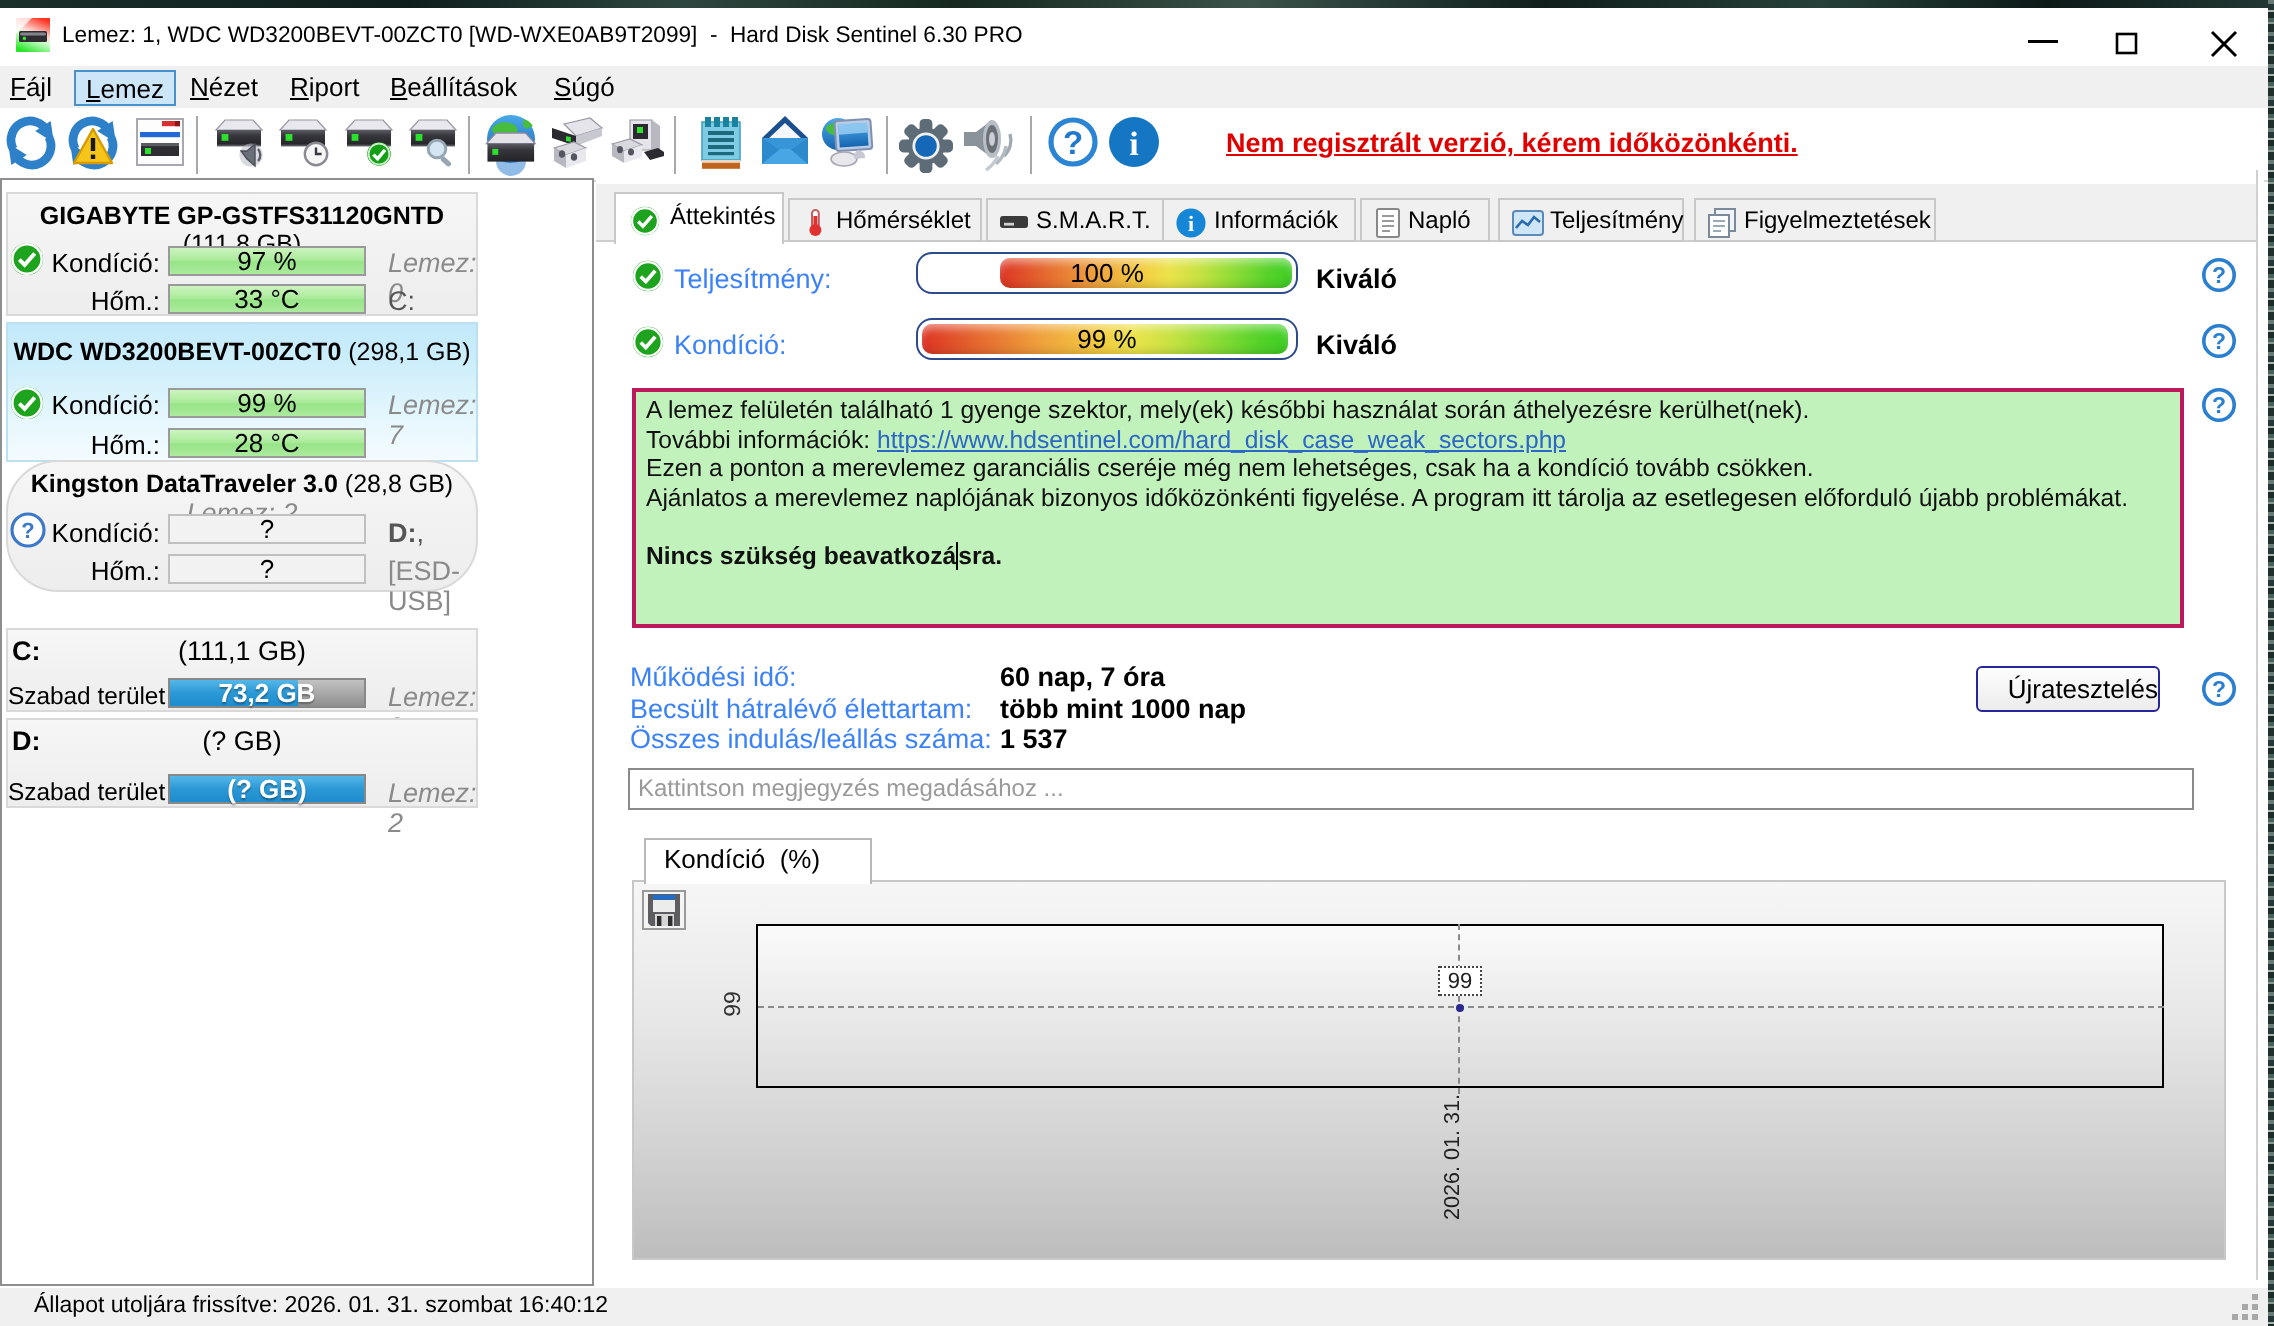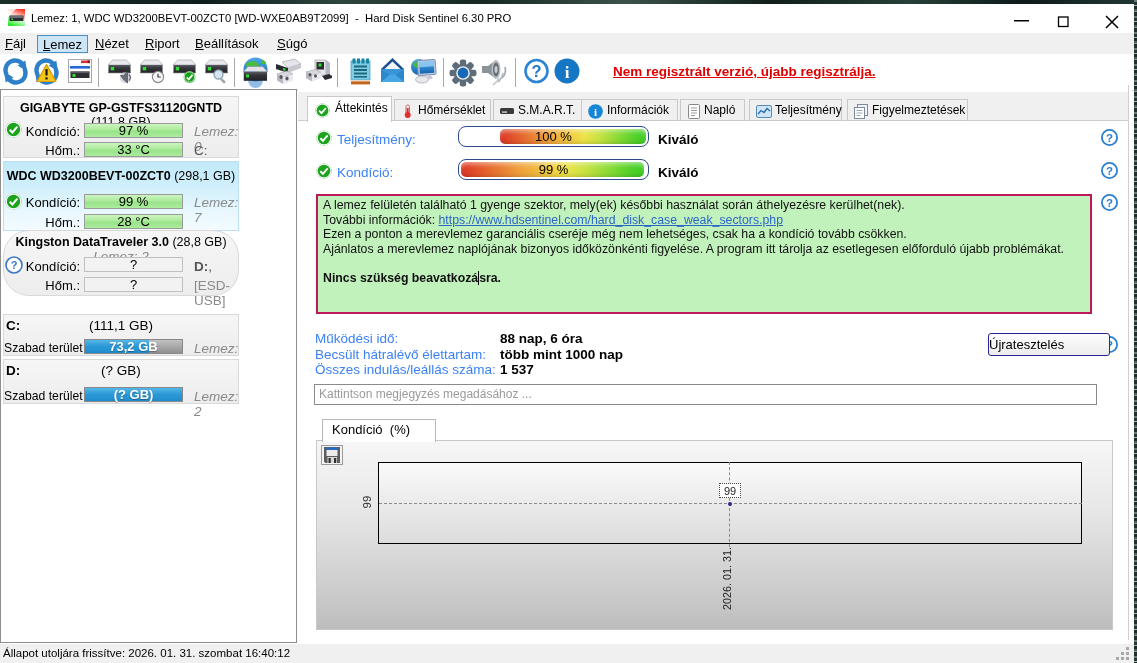--- a/index.html
+++ b/index.html
@@ -46,21 +46,21 @@
 .tab { position:absolute; top:10px; height:22px; background:#f0f0f0; border:1px solid #c8c8c8; line-height:20px; color:#000; white-space:nowrap; font-size:12px; z-index:1; }
 .tab.on { top:7px; height:26px; background:#fff; border-bottom:none; line-height:23px; z-index:2; }
 .hbar { position:absolute; left:160px; width:191px; height:21px; border:1px solid #2c4a8c; border-radius:8px; padding:2px; background:#fff; }
 .hbar .fill { width:100%; height:100%; border-radius:5px; box-shadow:inset 0 4px 5px -2px rgba(255,255,255,0.55), inset 0 -4px 5px -3px rgba(0,0,0,0.18);
  background:linear-gradient(90deg,#dd3524 0,#e4642e 14%,#efa03c 32%,#f2cf42 50%,#ebe34a 58%,#c8e242 68%,#8edc36 80%,#55d22a 92%,#3fcd24 100%); position:relative;}
 .hbar .pct { position:absolute; left:0; top:0; width:100%; text-align:center; font-size:13px; line-height:19px; color:#000; }
 .greenbox { position:absolute; left:18px; top:105px; width:776px; height:120px; background:#c2f2bc; border:2px solid #be185d; font-size:12.3px; color:#111; padding:2px 5px; line-height:14.5px;}
 .qmark { position:absolute; }
 .statlab { position:absolute; left:17px; font-size:13.5px; color:#3b82f6; }
 .statval { position:absolute; left:202px; font-size:13.5px; font-weight:bold; color:#000; }
-.retest { position:absolute; left:690px; top:244px; width:122px; height:23px; border:1px solid #26269a; border-radius:3px; background:linear-gradient(180deg,#fdfdfd,#ececec); font-size:13px; text-align:left; line-height:21px; }
+.retest { position:absolute; left:690px; top:244px; width:92px; height:23px; border:1px solid #26269a; border-radius:3px; background:linear-gradient(180deg,#fdfdfd,#ececec); font-size:13px; text-align:right; line-height:21px; }
 .comment { position:absolute; left:16px; top:295px; width:783px; height:21px; border:1px solid #8a8a8a; color:#9a9a9a; font-size:12px; line-height:19px; padding-left:4px; }
 .ctab { position:absolute; left:24px; top:330px; width:114px; height:23px; border:1px solid #b8b8b8; border-bottom:none; background:#fff; font-size:13px; line-height:20px; padding-left:9px; z-index:2;}
 .chartpanel { position:absolute; left:18px; top:351px; width:797px; height:190px; border:1px solid #c8c8c8; background:linear-gradient(180deg,#f6f6f6 0,#e8e8e8 35%,#cfcfcf 75%,#bdbdbd 100%); }
 .chartrect { position:absolute; left:61px; top:21px; width:704px; height:82px; border:1px solid #000; background:linear-gradient(180deg,#fafafa,#dcdcdc); }
 </style>
 </head>
 <body>
 <div class="desktop-right"></div>
 <div class="win">
   <div class="titlebar">
@@ -276,21 +276,21 @@
       <g transform="translate(524,4)">
         <circle cx="12.5" cy="13" r="11" fill="#fff" stroke="#2b84d4" stroke-width="2.6"></circle>
         <text x="12.5" y="19" font-size="16.5" font-weight="bold" fill="#2179cb" text-anchor="middle" font-family="Liberation Sans">?</text>
       </g>
 
       <g transform="translate(554,4)">
         <circle cx="13" cy="13" r="12.5" fill="#1576c4"></circle>
         <text x="13" y="19.5" font-size="17" font-weight="bold" fill="#fff" text-anchor="middle" font-family="Liberation Serif">i</text>
       </g>
     </svg>
-    <div class="regtext">Nem regisztrált verzió, újabb regisztrálja.</div>
+    <div class="regtext">Nem regisztrált verzió, kérem időközönkénti.</div>
   </div>
   <div class="leftpanel">
 
     <div class="card" style="top:6px; height:62px;">
       <div class="ctitle">GIGABYTE GP-GSTFS31120GNTD <span class="norm">(111,8 GB)</span></div>
       <svg class="checkicon" style="top:24px;" width="17" height="17" viewBox="0 0 19 19">
           <circle cx="9.5" cy="9.5" r="9" fill="#1ea31e"></circle>
           <circle cx="9.5" cy="9.5" r="8.2" fill="none" stroke="#fff" stroke-width="1.4"></circle>
           <path d="M5.2 9.8 L8.2 12.8 L13.8 6.4" stroke="#fff" stroke-width="2.2" fill="none"></path>
         </svg>
@@ -450,21 +450,21 @@
 
     <div class="greenbox">
       A lemez felületén található 1 gyenge szektor, mely(ek) későbbi használat során áthelyezésre kerülhet(nek).<br>
       További információk: <span style="color:#2b66c8;text-decoration:underline;">https://www.hdsentinel.com/hard_disk_case_weak_sectors.php</span><br>
       Ezen a ponton a merevlemez garanciális cseréje még nem lehetséges, csak ha a kondíció tovább csökken.<br>
       Ajánlatos a merevlemez naplójának bizonyos időközönkénti figyelése. A program itt tárolja az esetlegesen előforduló újabb problémákat.<br><br>
       <b>Nincs szükség beavatkozá<span style="border-left:1px solid #000;">sra.</span></b>
     </div>
 
     <div class="statlab" style="top:242px;">Működési idő:</div>
-    <div class="statval" style="top:242px;">88 nap, 6 óra</div>
+    <div class="statval" style="top:242px;">60 nap, 7 óra</div>
     <div class="statlab" style="top:258px;">Becsült hátralévő élettartam:</div>
     <div class="statval" style="top:258px;text-align:right;">több mint 1000 nap</div>
     <div class="statlab" style="top:273px;">Összes indulás/leállás száma:</div>
     <div class="statval" style="top:273px;">1 537</div>
     <div class="retest">Újratesztelés</div>
 
     <div class="comment">Kattintson megjegyzés megadásához ...</div>
 
     <div class="ctab">Kondíció&nbsp; (%)</div>
     <div class="chartpanel">
@@ -481,21 +481,21 @@
       <div style="position:absolute;left:41px;top:54px;width:20px;height:14px;text-align:center;font-size:11.5px;color:#333;transform:rotate(-90deg);">99</div>
       <div style="position:absolute;left:62px;top:62px;width:703px;border-top:1.4px dashed #8a8a8a;"></div>
       <div style="position:absolute;left:412px;top:21px;height:85px;border-left:1.4px dashed #8a8a8a;"></div>
       <div style="position:absolute;left:402px;top:42px;width:22px;height:15px;background:#fff;border:1px dotted #444;font-size:11px;text-align:center;line-height:14px;color:#222;">99</div>
       <div style="position:absolute;left:411px;top:61px;width:4px;height:4px;background:#2a2a8a;border-radius:50%;"></div>
       <div style="position:absolute;left:377px;top:131px;width:66px;height:13px;font-size:10.8px;color:#222;transform:rotate(-90deg);white-space:nowrap;text-align:center;">2026. 01. 31.</div>
     </div>
   </div>
   <div style="position:absolute;left:1128px;top:81px;width:1px;height:555px;background:#d0d0d0;"></div>
   <div class="statusbar">
-      <span style="position:absolute;left:3px;top:3px;">Állapot utoljára frissítve: 2026. 01. 31. szombat 16:40:12</span>
+      <span style="position:absolute;left:17px;top:3px;">Állapot utoljára frissítve: 2026. 01. 31. szombat 16:40:12</span>
     <svg style="position:absolute;right:4px;bottom:2px;" width="15" height="15" viewBox="0 0 15 15">
         <g fill="#a8a8a8">
           <rect x="11" y="1" width="3" height="3"></rect>
           <rect x="6" y="6" width="3" height="3"></rect>
           <rect x="11" y="6" width="3" height="3"></rect>
           <rect x="1" y="11" width="3" height="3"></rect>
           <rect x="6" y="11" width="3" height="3"></rect>
           <rect x="11" y="11" width="3" height="3"></rect>
         </g>
       </svg>

